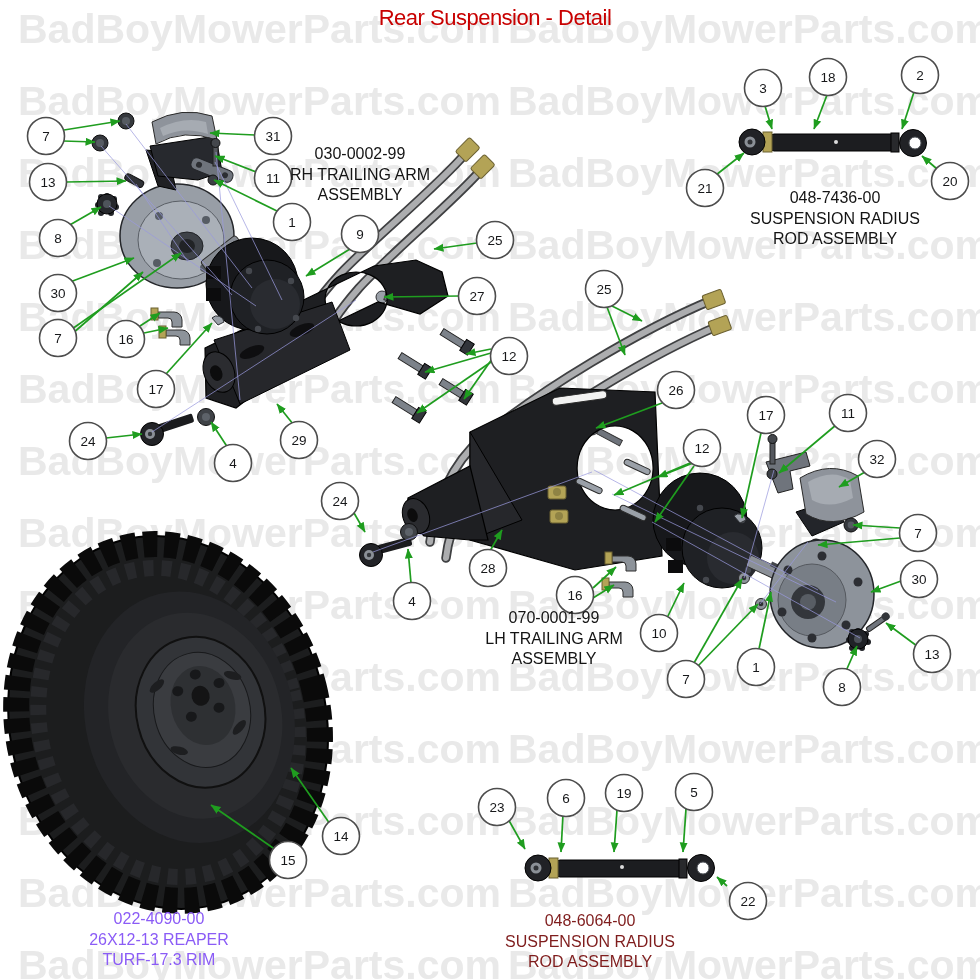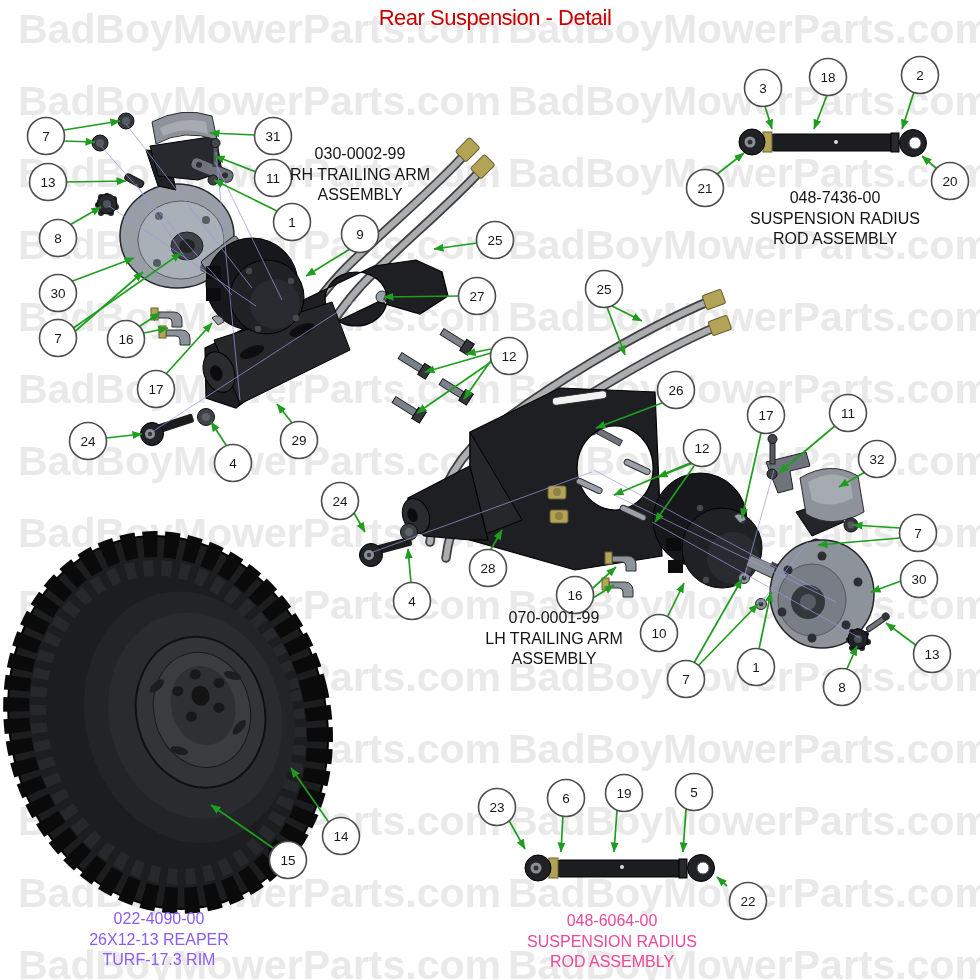--- a/index.html
+++ b/index.html
@@ -634,17 +634,17 @@
 <div class="label" style="left: 507px; top: 608px; color: rgb(20, 20, 20); margin-left: 47px;">
   <div>070-0001-99</div>
   <div>LH TRAILING ARM</div>
   <div>ASSEMBLY</div>
 </div>
 <div class="label" style="left: 159px; top: 909px; color: #8b5cf6;">
   <div>022-4090-00</div>
   <div>26X12-13 REAPER</div>
   <div>TURF-17.3 RIM</div>
 </div>
-<div class="label" style="left: 612px; top: 911px; color: #ec4899;">
+<div class="label" style="left: 590px; top: 911px; color: #7f1d1d;">
   <div>048-6064-00</div>
   <div>SUSPENSION RADIUS</div>
   <div>ROD ASSEMBLY</div>
 </div>
 
 </body></html>

